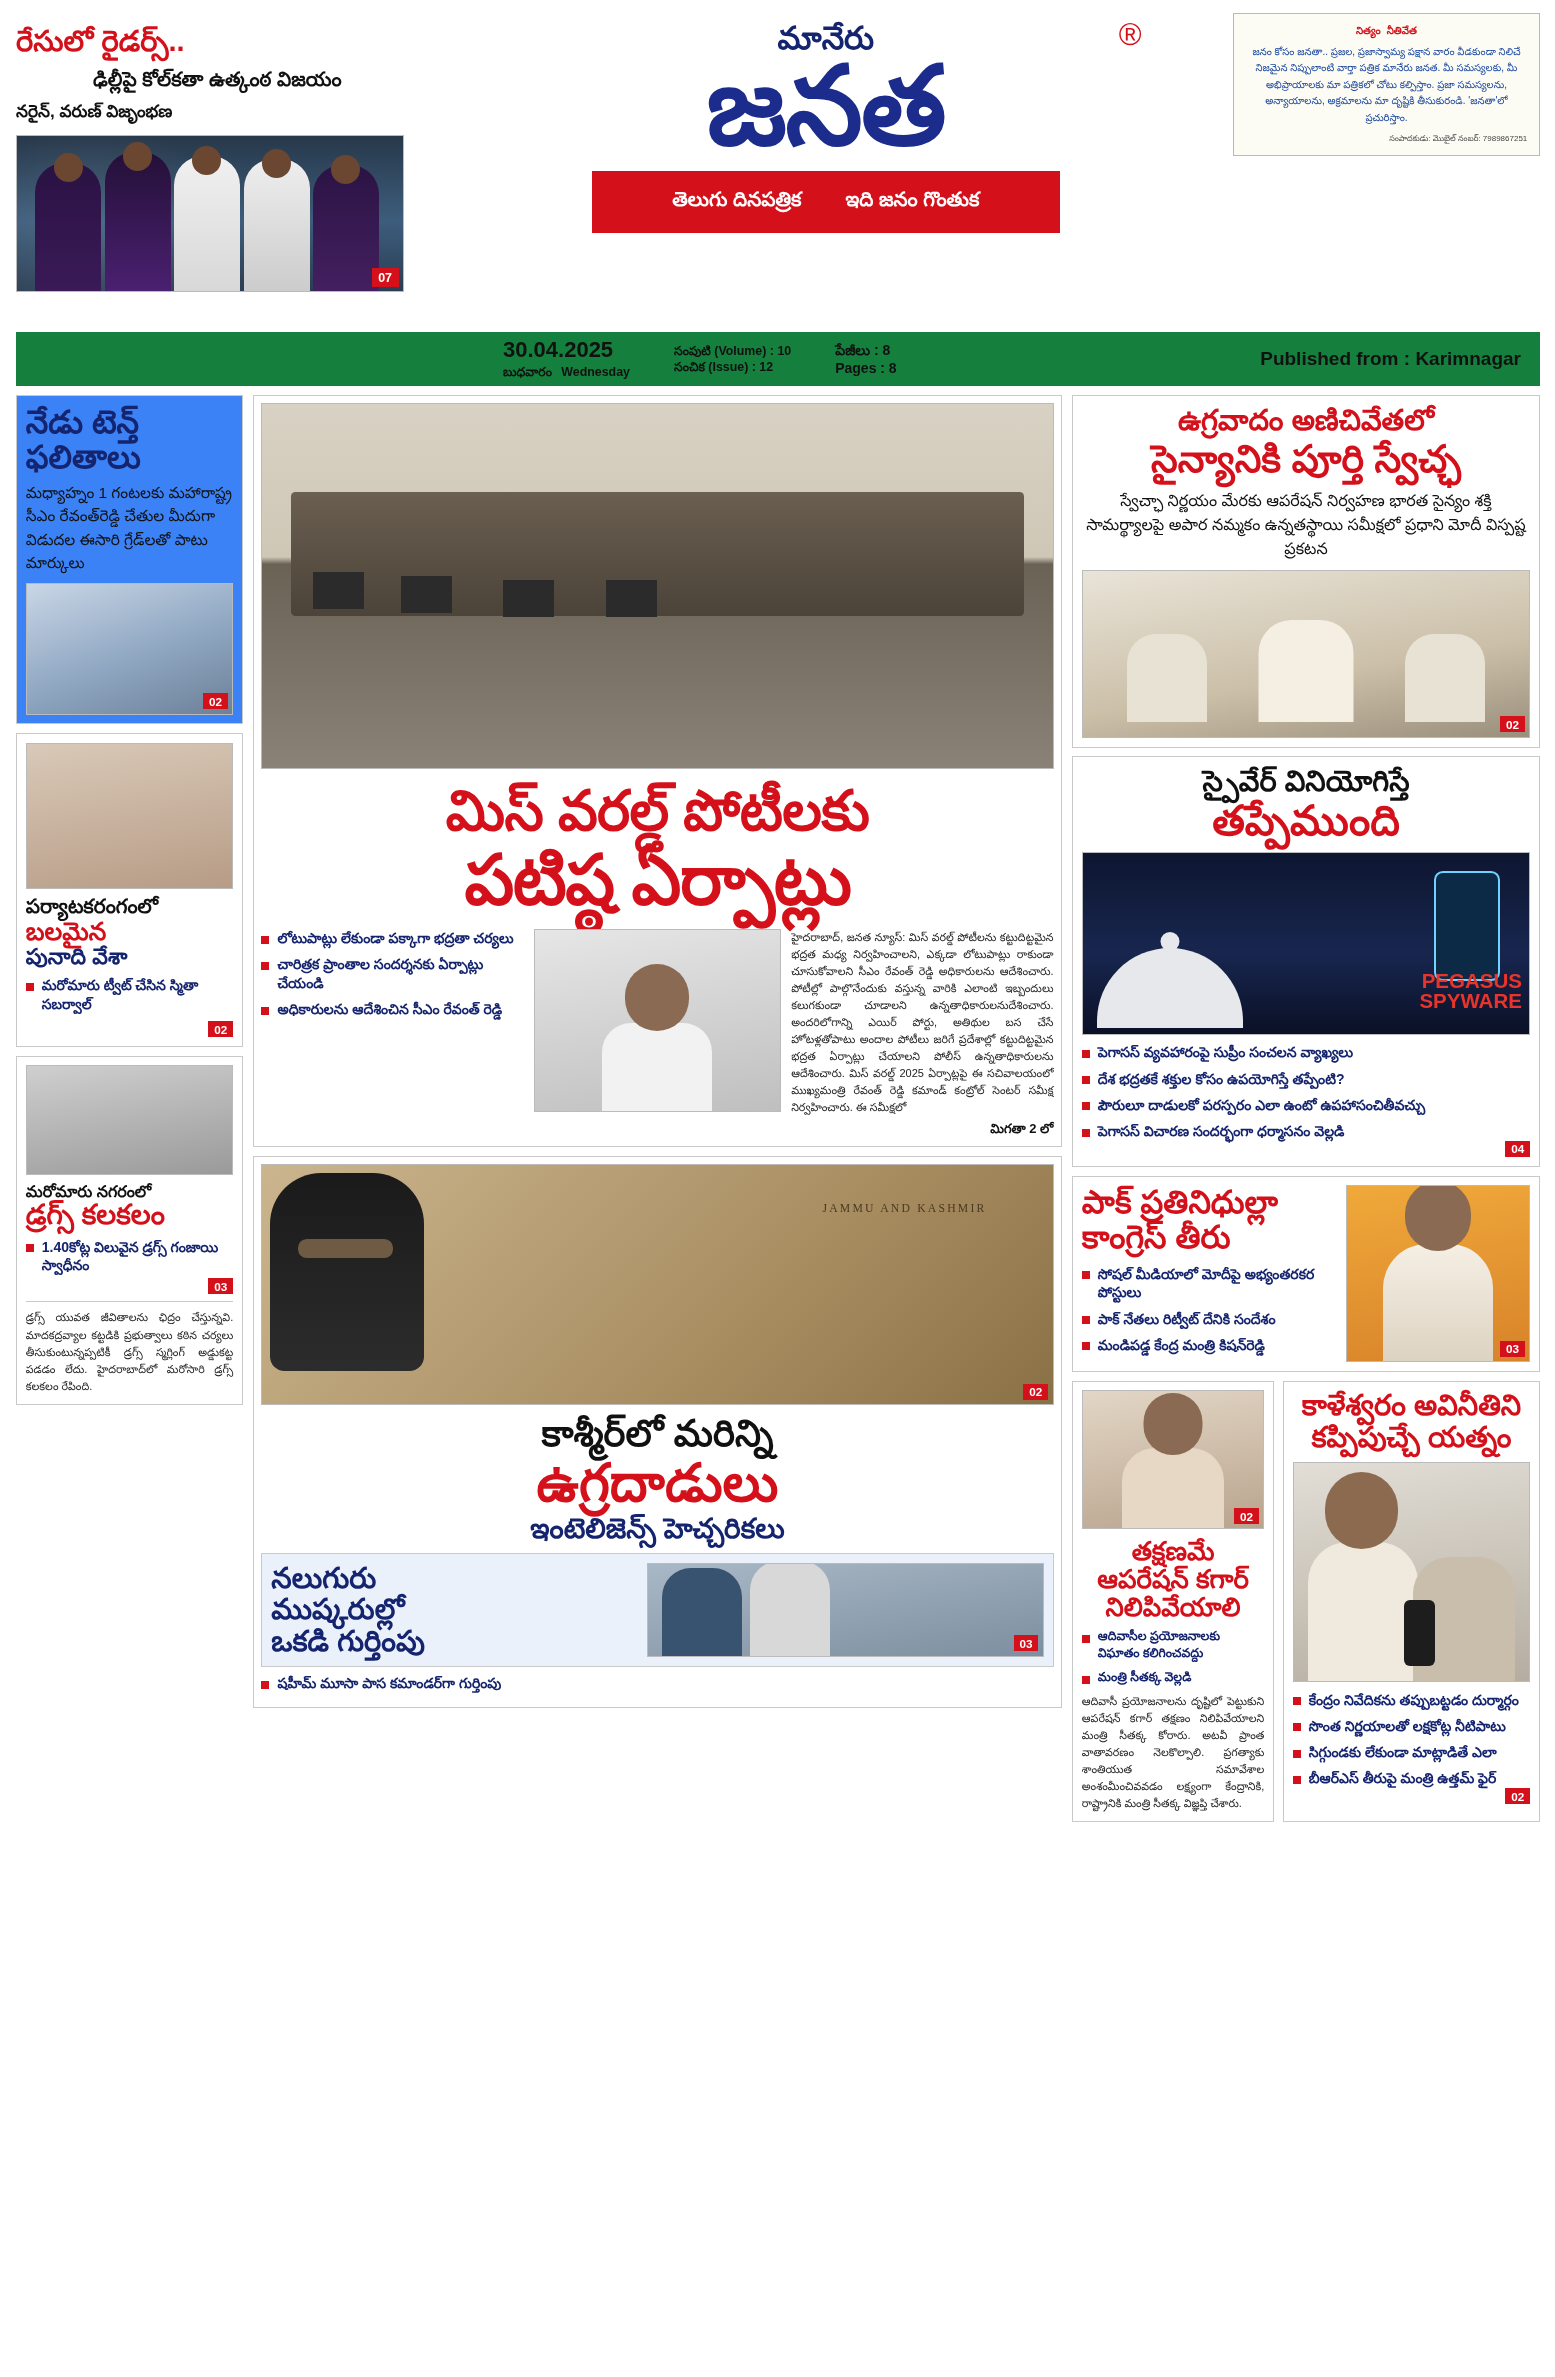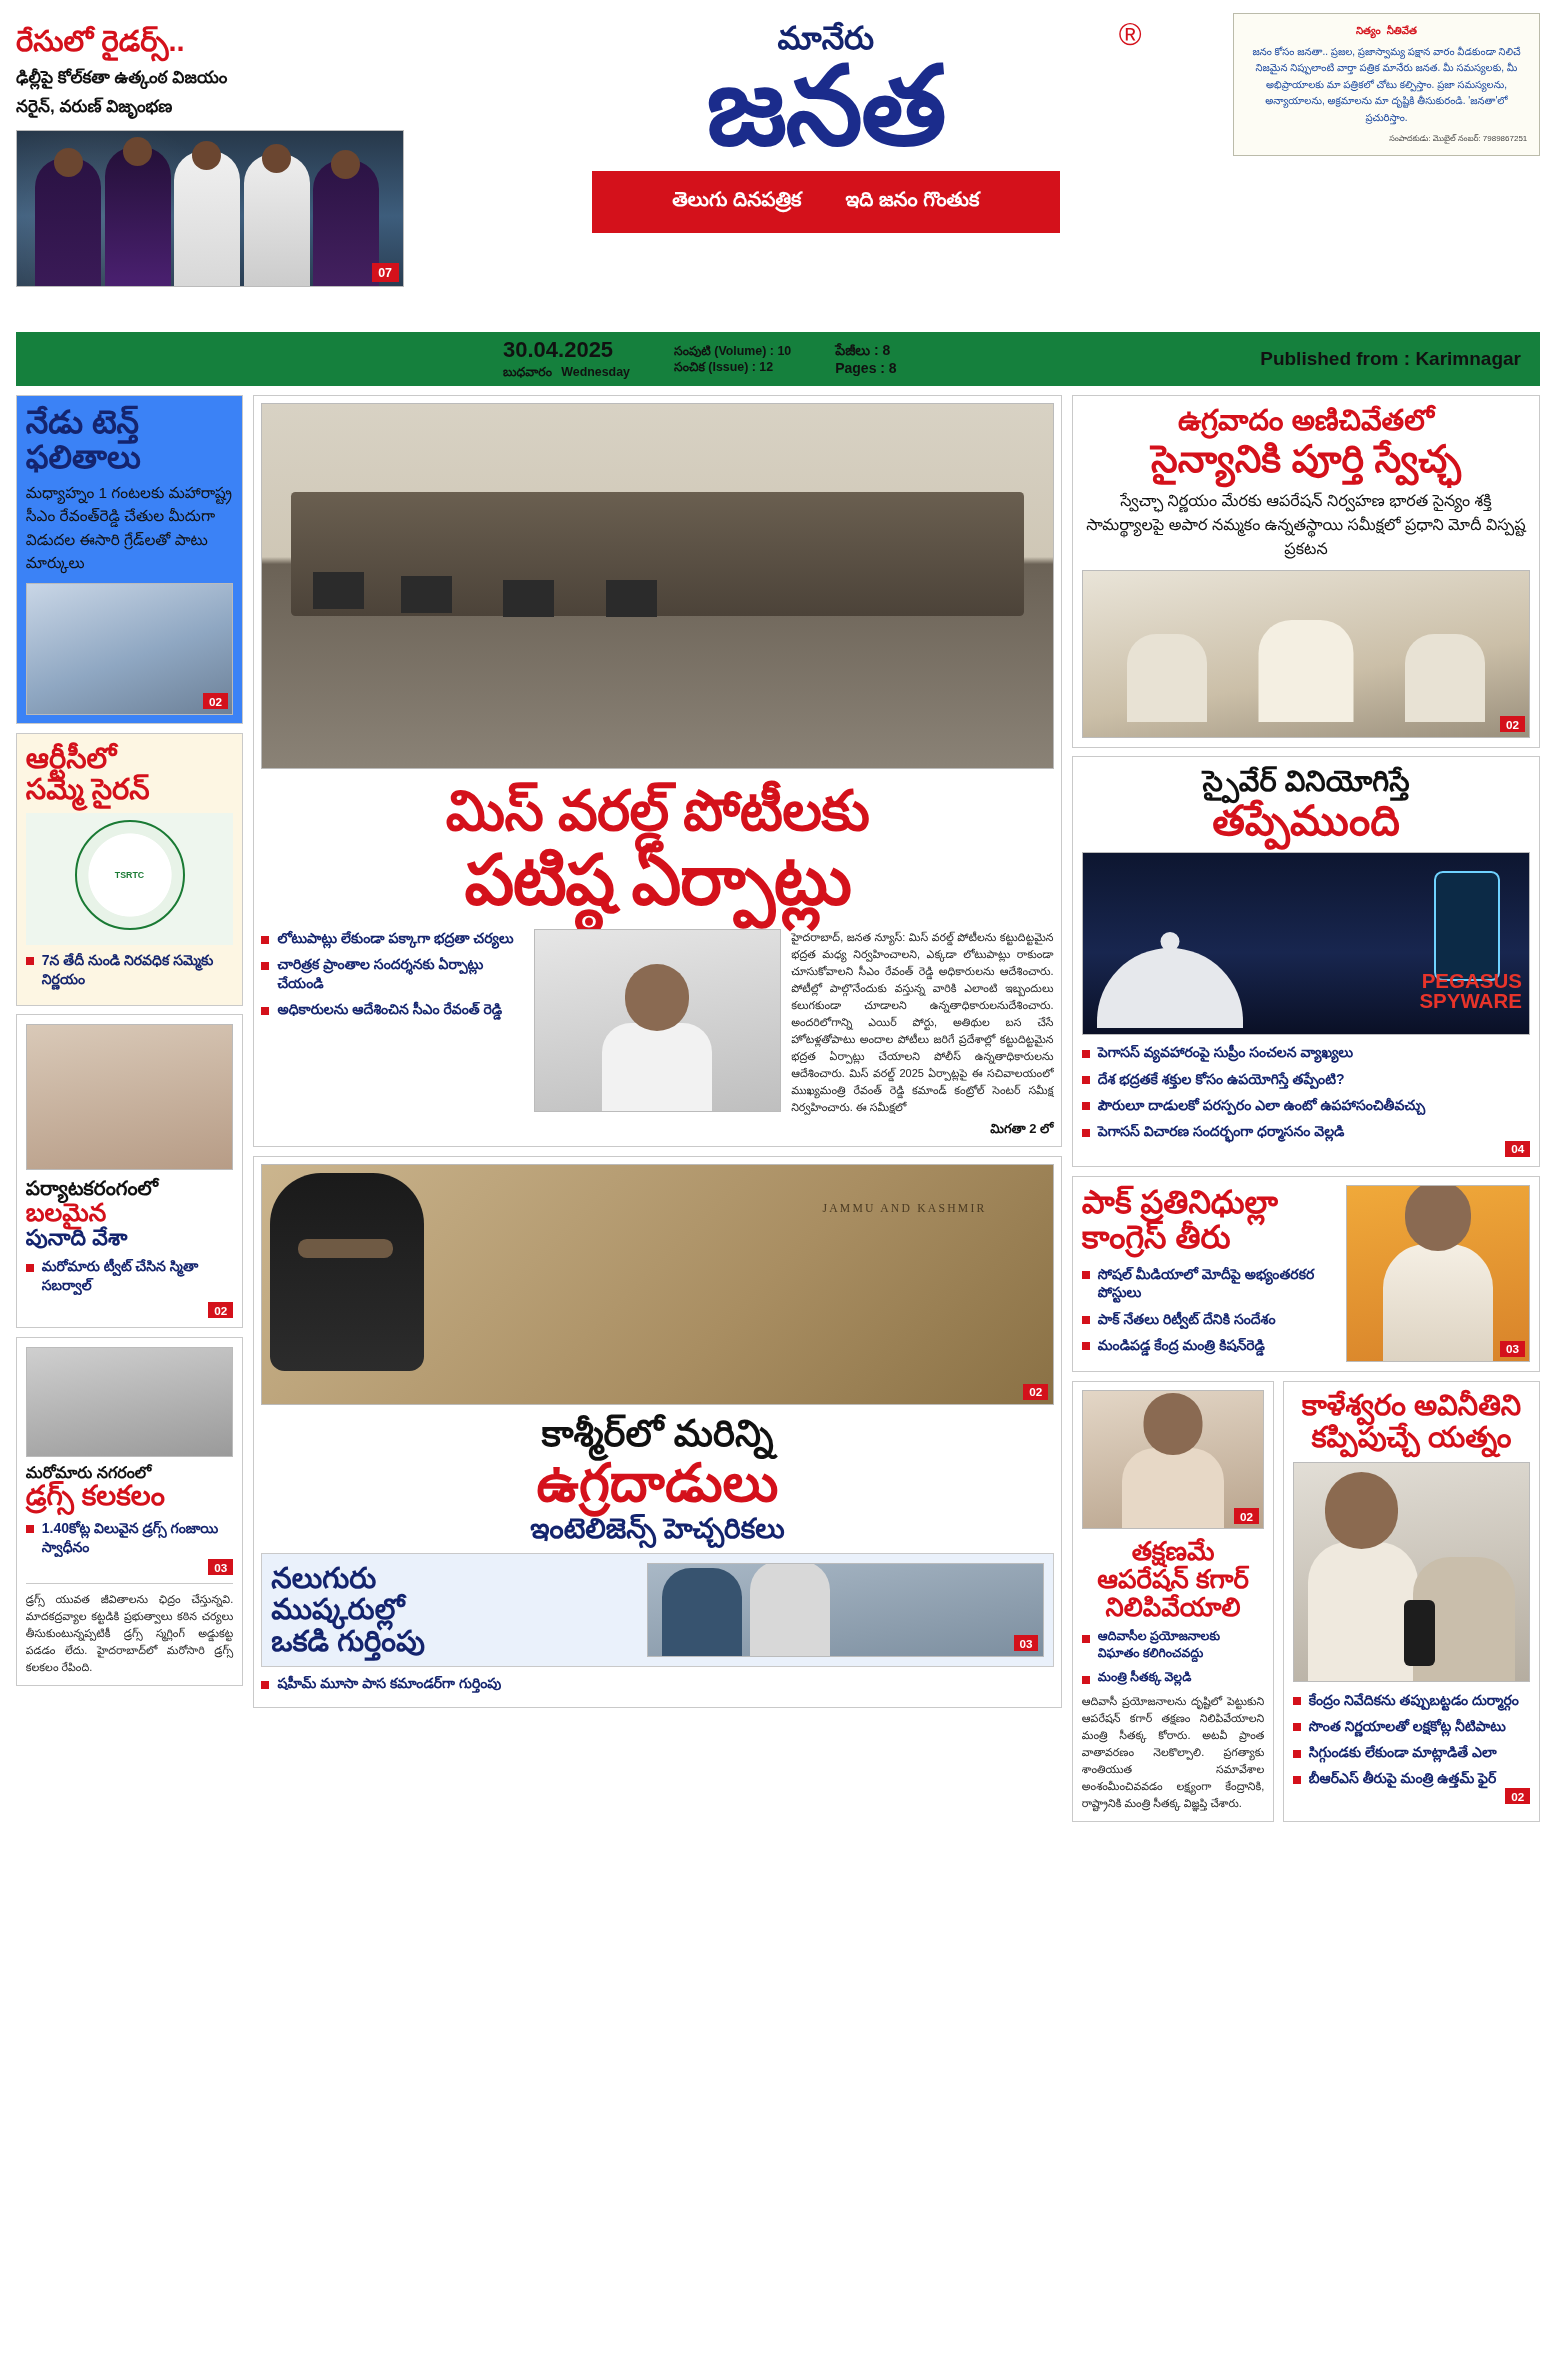--- a/index.html
+++ b/index.html
@@ -12,21 +12,21 @@
     position: relative;
   }
   .page { width: 1556px; height: 2377px; padding: 13px 16px; position: relative; }
 
   
   .masthead { display:flex; align-items:flex-start; height: 315px; }
   .mast-left { width: 410px; padding-right: 7.3px; }
   .mast-head-kicker {
     color:#d4111b; font-weight:bold; font-size:29px; line-height:1.1; margin-top:13px;
   }
-  .mast-sub1 { font-size:17px; font-weight:bold; margin-top:10.2px; color:#111; }
+  .mast-sub1 { font-size:20px; font-weight:bold; margin-top:10.2px; color:#111;text-align:center; }
   .mast-sub2 { font-size:17px; font-weight:bold; margin-top:5.9px; color:#111; }
   .mast-photo {
     margin-top:10.2px; width:388px; height:157px; position:relative; overflow:hidden;
     background: linear-gradient(180deg,#1b2a3a 0%, #33506b 60%, #24364a 100%);
     border:0.7px solid #bbb;
   }
   .cricket {
     position:absolute; inset:0;
     background:
       radial-gradient(circle at 20% 70%, rgba(255,255,255,.10), transparent 40%),
@@ -210,30 +210,20 @@
 
       <div class="box pad" style="background:#3b82f6;">
         <div class="blue-head" style="font-size:32px;">నేడు టెన్త్</div>
         <div class="blue-head" style="font-size:32px;margin-bottom:7.3px;">ఫలితాలు</div>
         <div class="tl-body">మధ్యాహ్నం 1 గంటలకు మహారాష్ట్ర సీఎం రేవంత్‌రెడ్డి చేతుల మీదుగా విడుదల ఈసారి గ్రేడ్‌లతో పాటు మార్కులు</div>
         <div class="photo ph-students" style="height:132px;margin-top:8.8px;">
           <div class="badge">02</div>
         </div>
       </div>
 
-      <div class="box pad" style="background:#fdf6e3;margin-top:8.8px;">
-        <div class="red-head" style="font-size:29px;">ఆర్టీసీలో</div>
-        <div class="red-head" style="font-size:29px;">సమ్మె సైరన్</div>
-        <div class="photo ph-rtc" style="height:132px;margin-top:7.3px;border:none;">
-          <div class="rtc-logo">TSRTC</div>
-        </div>
-        <ul class="bullets" style="margin-top:5.9px;">
-          <li>7న తేదీ నుండి నిరవధిక సమ్మెకు నిర్ణయం</li>
-        </ul>
-      </div>
 
       <div class="box pad" style="margin-top:8.8px;">
         <div class="photo ph-lady" style="height:146px;"></div>
         <div class="black-head" style="font-size:20px;margin-top:7.3px;">పర్యాటకరంగంలో</div>
         <div class="red-head" style="font-size:25px;">బలమైన</div>
         <div class="blue-head" style="font-size:22px;">పునాది వేశా</div>
         <ul class="bullets" style="margin-top:7.3px;">
           <li>మరోమారు ట్వీట్ చేసిన స్మితా సబర్వాల్</li>
         </ul>
         <div style="text-align:right;"><span class="badge" style="position:static;display:inline-block;">02</span></div>

